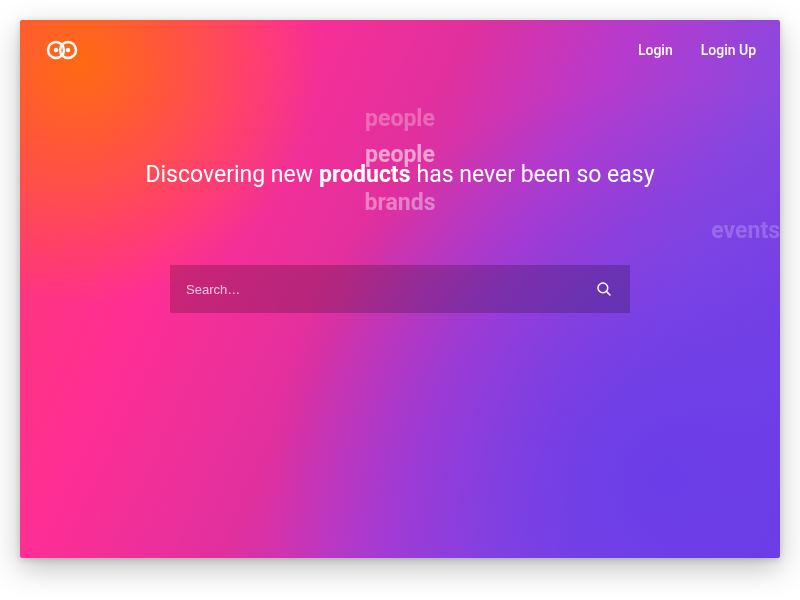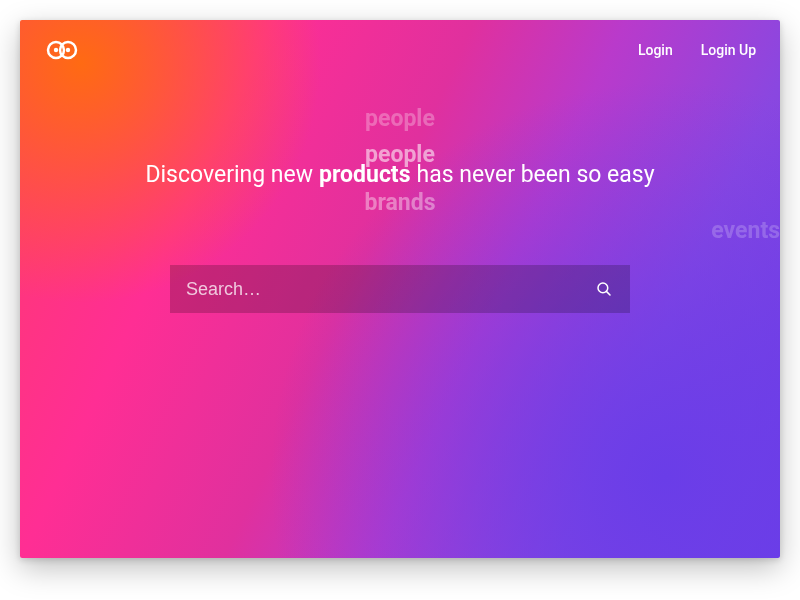--- a/index.html
+++ b/index.html
@@ -74,21 +74,21 @@
     display: flex;
     align-items: center;
     padding: 0 16px;
   }
   .searchbar input {
     flex: 1;
     background: transparent;
     border: none;
     outline: none;
     color: #fff;
-    font-size: 18px;
+    font-size: 13px;
   }
   .searchbar input::placeholder {
     color: rgba(255,255,255,0.75);
   }
   .search-icon {
     width: 20px; height: 20px; flex: 0 0 auto;
     display: flex; align-items: center; justify-content: center;
     cursor: pointer;
   }
 </style>

